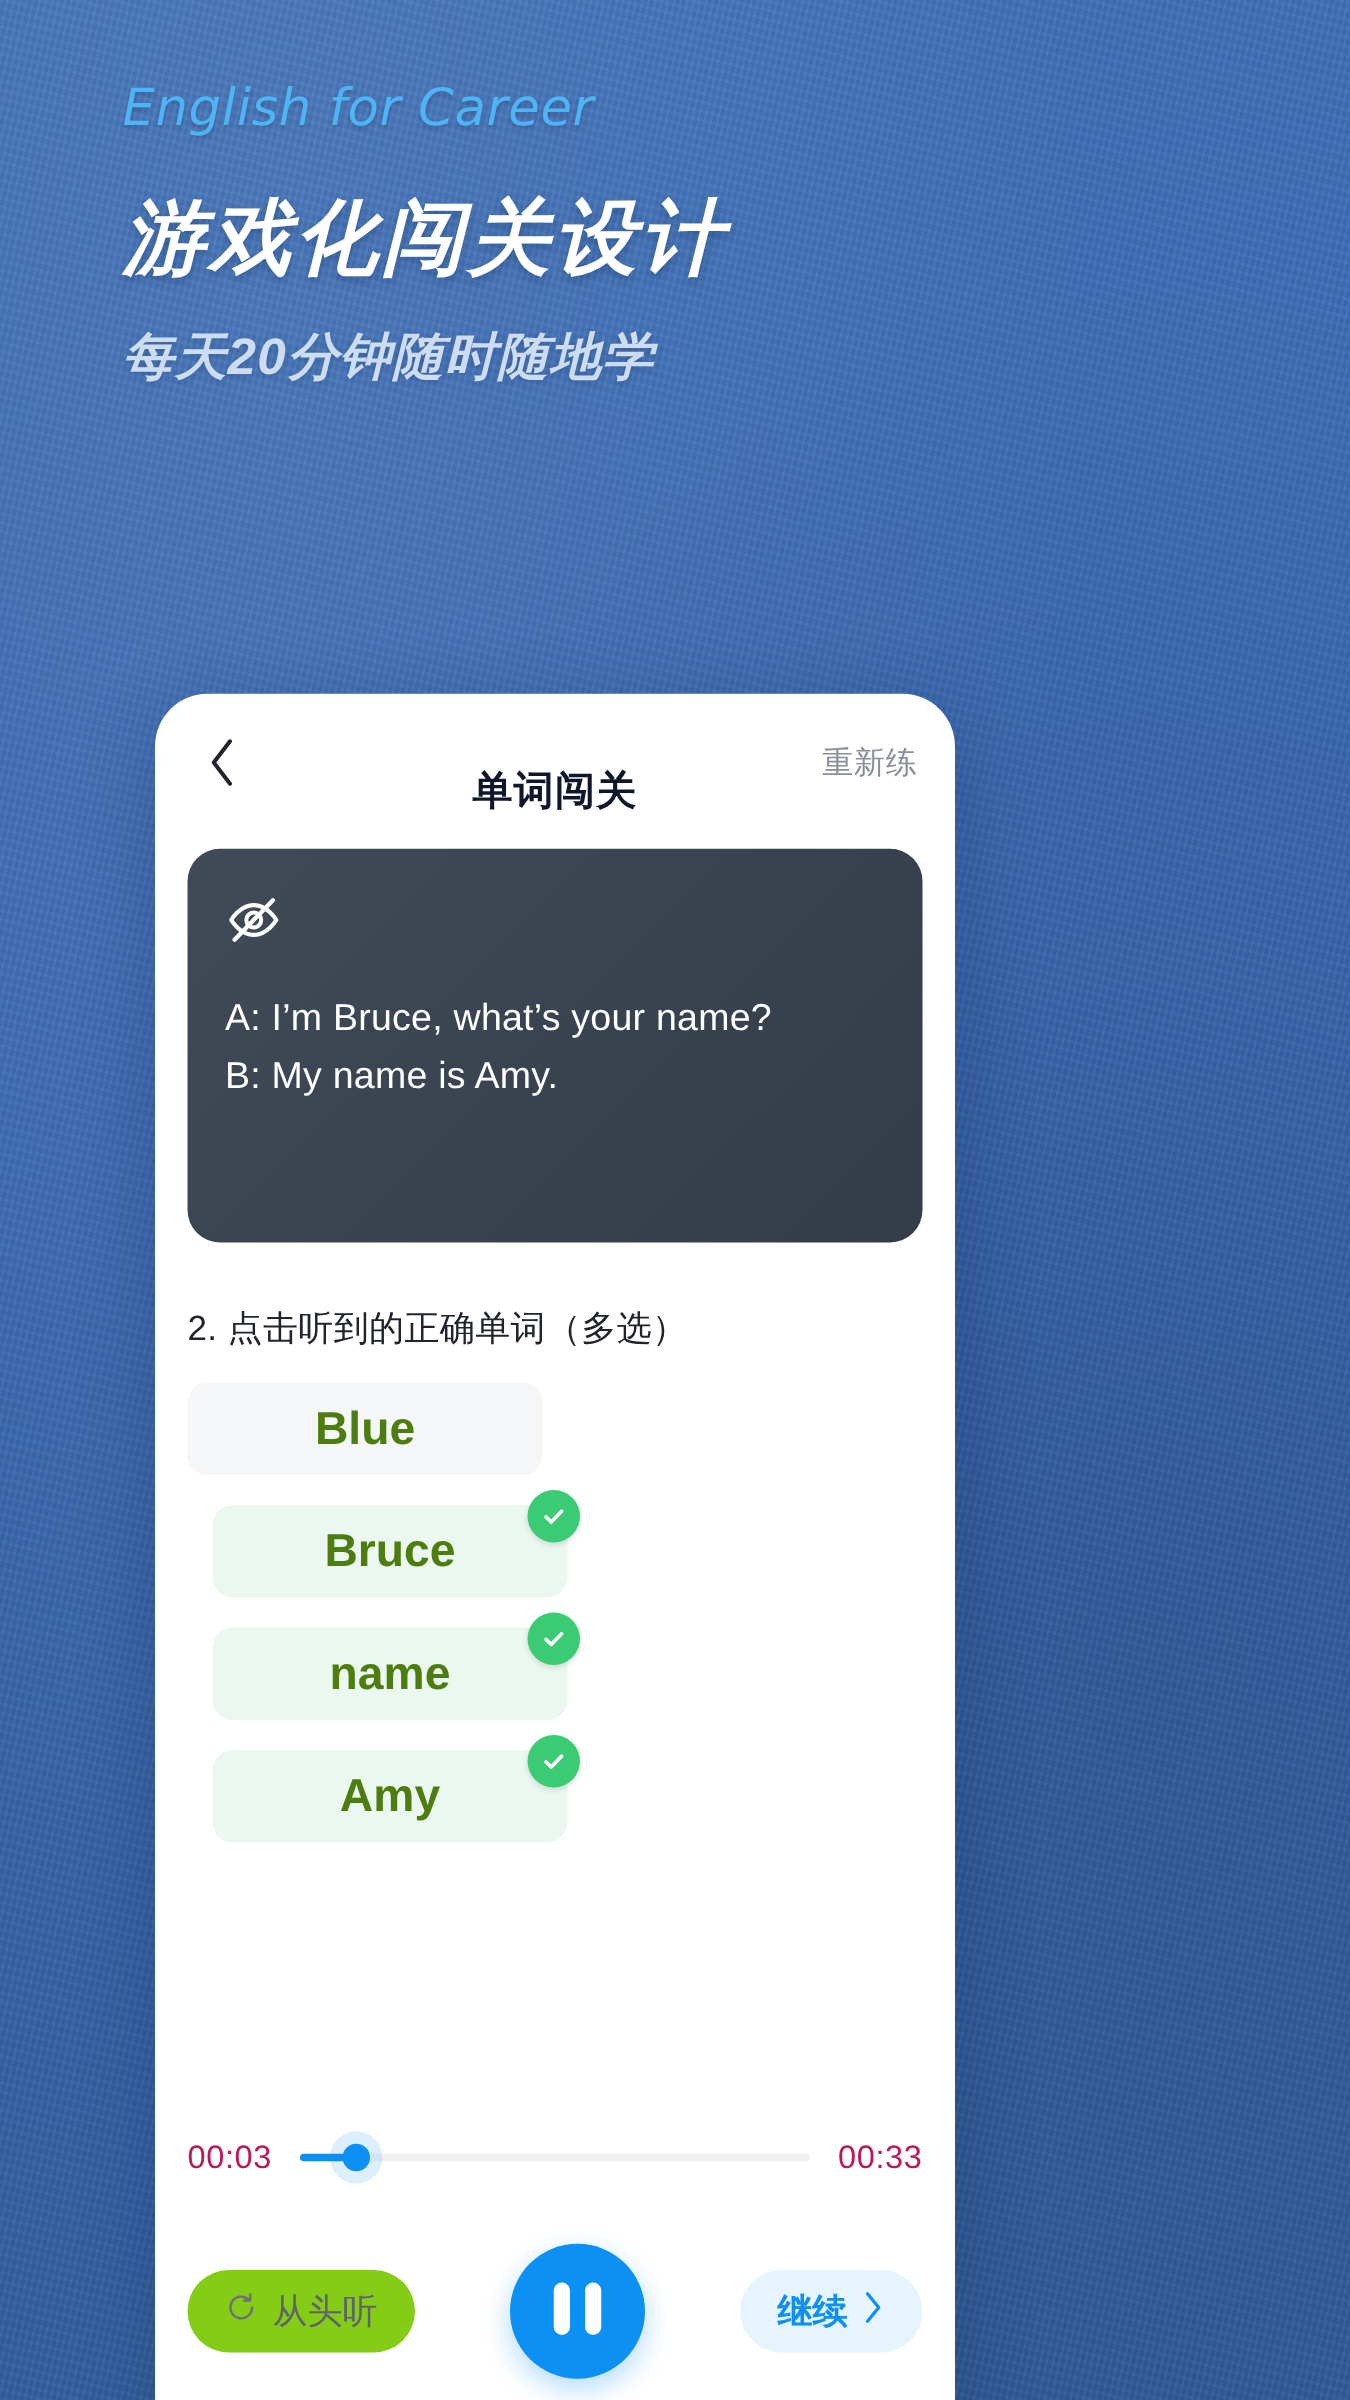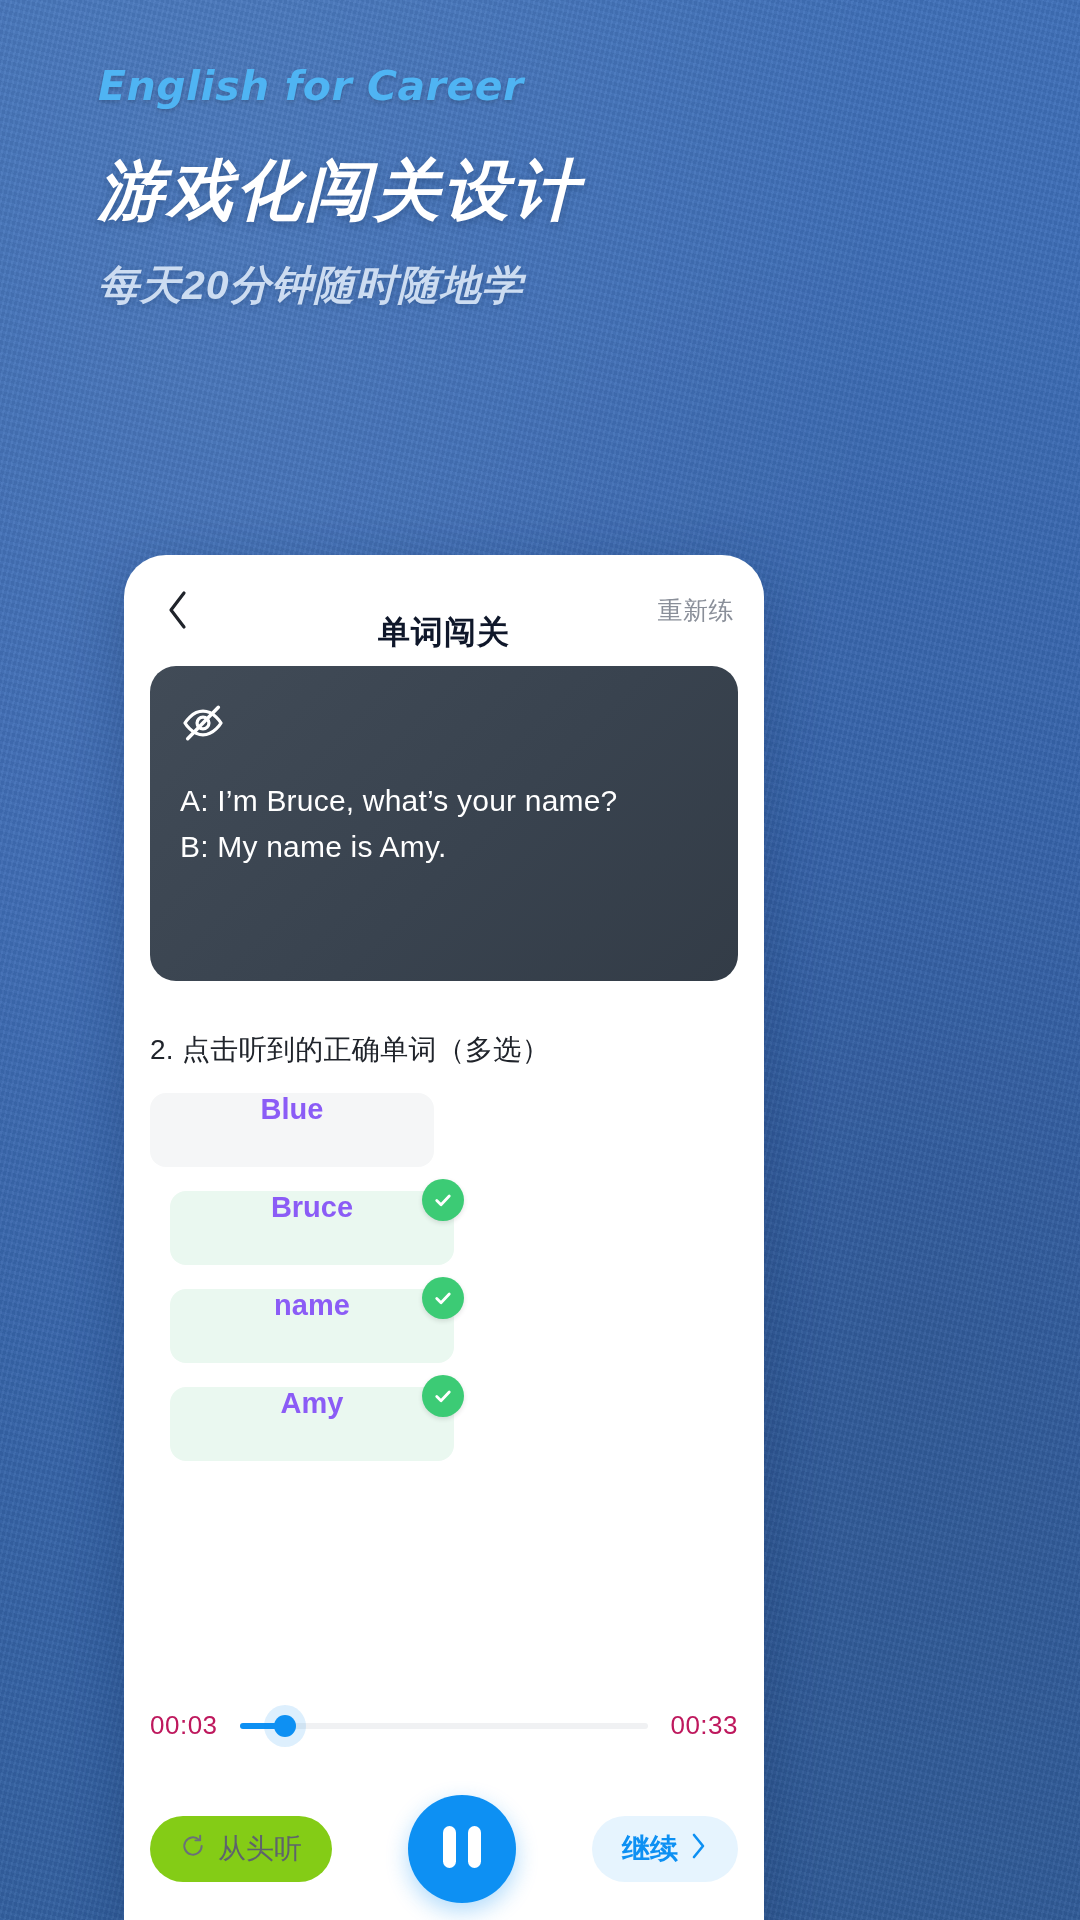--- a/index.html
+++ b/index.html
@@ -24,21 +24,21 @@
     background-image:
       repeating-linear-gradient(103deg, rgba(255,255,255,.035) 0 2px, rgba(0,0,0,.035) 2px 5px),
       repeating-linear-gradient(14deg, rgba(255,255,255,.025) 0 3px, rgba(0,0,0,.03) 3px 7px);
     opacity:.85;
   }
 
   
   .hero { position:absolute; left:98px; top:62px; z-index:3; }
   .hero-eyebrow{
     font-family:"DejaVu Sans",sans-serif;
-    font-style:italic; font-weight:700;
+    font-style:italic; font-weight:400;
     font-size:41px; letter-spacing:.5px;
     color:#4fb4f3;
     text-shadow:0 2px 4px rgba(0,0,0,.18);
   }
   .hero-title{
     margin-top:36px;
     font-weight:800; font-style:italic;
     font-size:66px; letter-spacing:3px;
     color:#ffffff;
     text-shadow:0 3px 8px rgba(18,45,85,.35);
@@ -77,21 +77,21 @@
     flex:1; text-align:center;
     font-size:32px; font-weight:700; color:#0f172a; letter-spacing:1px;margin-top:46px;
   }
   .appbar-action{
     position:absolute; right:30px; top:50%; transform:translateY(-50%);
     font-size:25px; color:#8a8f99; letter-spacing:.5px; cursor:pointer;
   }
 
   
   .dialogue{
-    margin:1px 26px 0 26px;
+    margin:14px 26px 0 26px;
     background:linear-gradient(135deg,#414b57 0%,#39434f 55%,#333c47 100%);
     border-radius:26px;
     padding:34px 20px 30px 30px;
     height:315px;
   }
   .eye-off{ width:46px; height:46px; cursor:pointer; }
   .dialogue-lines{ margin-top:28px; }
   .dialogue-line{
     color:#ffffff;
     font-size:30px;
@@ -115,22 +115,22 @@
 
   
   .options{
     margin:24px 26px 0 26px;
     display:flex; flex-wrap:wrap; gap:24px;
   }
   .opt{
     position:relative;
     width:284px; height:74px;
     border-radius:16px;
-    display:flex; justify-content:center;
-    font-size:29px; font-weight:600; color:#8b5cf6;
+    display:flex; align-items:center; justify-content:center;
+    font-size:37px; font-weight:600; color:#4d7c0f;
     cursor:pointer;
   }
   .opt.neutral{ background:#f5f6f7; }
   .opt.correct{ background:#eaf8f0;margin-left:20px; }
   .opt.wrong  { background:#fdeeee; }
   .badge{
     position:absolute; right:-10px; top:-12px;
     width:42px; height:42px; border-radius:50%;
     display:flex; align-items:center; justify-content:center;
     box-shadow:0 2px 5px rgba(0,0,0,.12);

